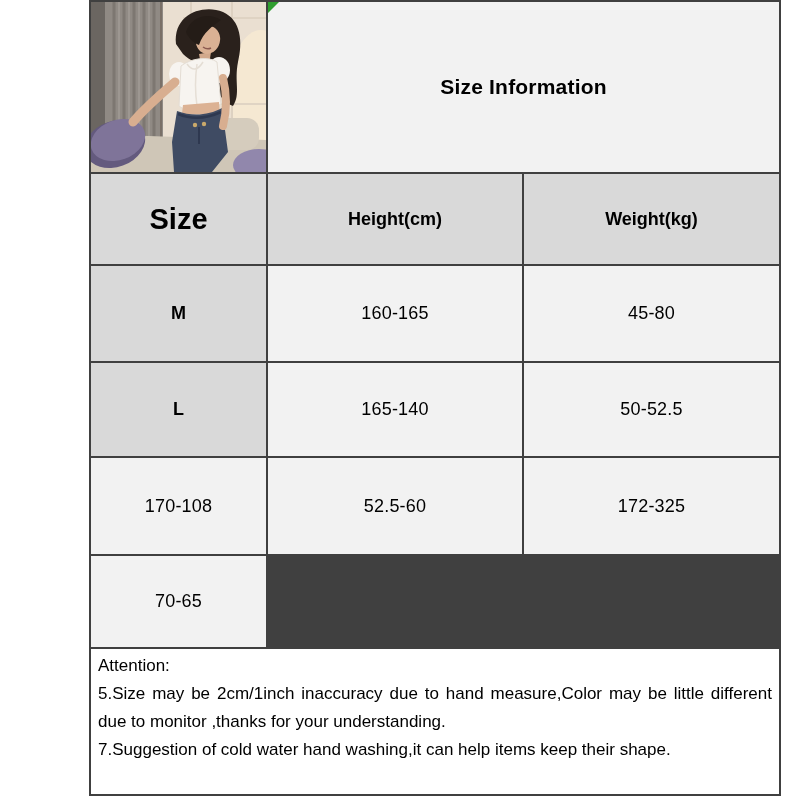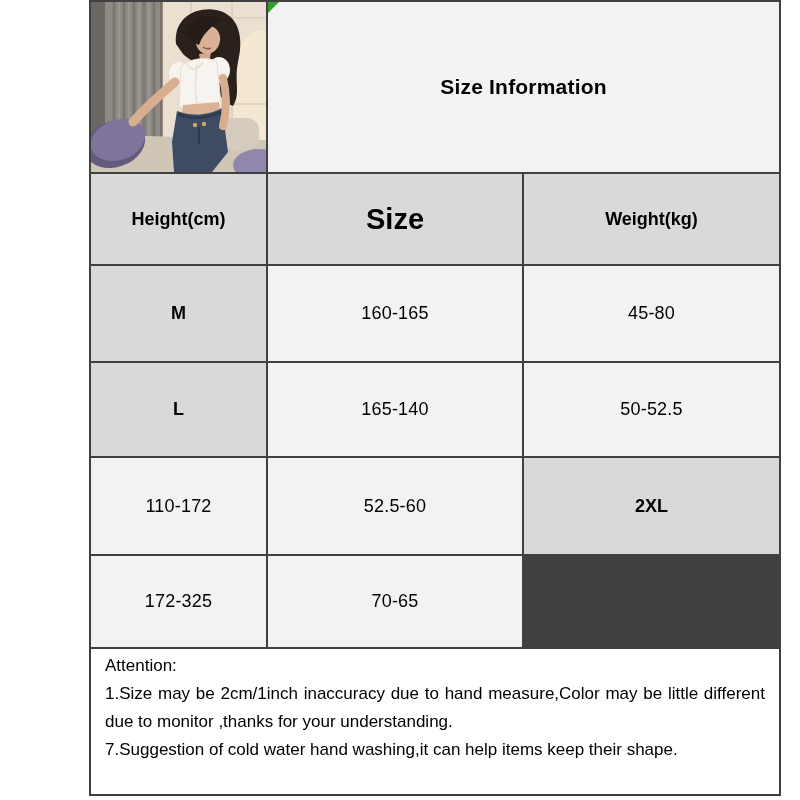--- a/index.html
+++ b/index.html
@@ -43,21 +43,21 @@
   .title-text{font-size:21px;font-weight:bold;letter-spacing:0.2px;}
 
   .size-head-text{font-size:29px;font-weight:bold;}
   .col-head-text{font-size:18px;font-weight:bold;}
   .size-label-text{font-size:18px;font-weight:bold;}
   .value-text{font-size:18px;font-weight:400;letter-spacing:0.2px;}
 
   .attention-cell{
     grid-column:1 / 4;
     display:block;
-    padding:3px 14px;
+    padding:3px 7px;
     box-sizing:border-box;
     font-size:17px;
     line-height:28px;
     text-align:left;
   }
   .attention-title{font-weight:400;}
   .attention-note{text-align:justify;}
 </style>
 </head>
 <body>
@@ -120,24 +120,24 @@
 
         <ellipse cx="168" cy="163" rx="26" ry="16" fill="#9187ac"></ellipse>
       </svg>
     </div>
     <div class="cell bg-light title-cell">
       <span class="corner-marker"></span>
       <span class="title-text">Size Information</span>
     </div>
 
     <div class="cell bg-head">
-      <span class="col-head-text">Height(cm)</span>
+      <span class="size-head-text">Size</span>
     </div>
     <div class="cell bg-head">
-      <span class="size-head-text">Size</span>
+      <span class="col-head-text">Height(cm)</span>
     </div>
     <div class="cell bg-head">
       <span class="col-head-text">Weight(kg)</span>
     </div>
 
     <div class="cell bg-head">
       <span class="size-label-text">M</span>
     </div>
     <div class="cell bg-light">
       <span class="value-text">160-165</span>
@@ -150,36 +150,33 @@
       <span class="size-label-text">L</span>
     </div>
     <div class="cell bg-light">
       <span class="value-text">165-140</span>
     </div>
     <div class="cell bg-light">
       <span class="value-text">50-52.5</span>
     </div>
 
     <div class="cell bg-light">
-      <span class="value-text">110-172</span>
+      <span class="value-text">170-108</span>
     </div>
     <div class="cell bg-light">
       <span class="value-text">52.5-60</span>
     </div>
 
-    <div class="cell bg-head">
-      <span class="size-label-text">2XL</span>
-    </div>
     <div class="cell bg-light">
       <span class="value-text">172-325</span>
     </div>
     <div class="cell bg-light">
       <span class="value-text">70-65</span>
     </div>
 
     <div class="cell bg-white attention-cell">
       <div class="attention-title">Attention:</div>
-      <div class="attention-note">1.Size may be 2cm/1inch inaccuracy due to hand measure,Color may be little different due to monitor ,thanks for your understanding.</div>
+      <div class="attention-note">5.Size may be 2cm/1inch inaccuracy due to hand measure,Color may be little different due to monitor ,thanks for your understanding.</div>
       <div class="attention-note">7.Suggestion of cold water hand washing,it can help items keep their shape.</div>
     </div>
 
   </div>
 </div>
 
 </body></html>

